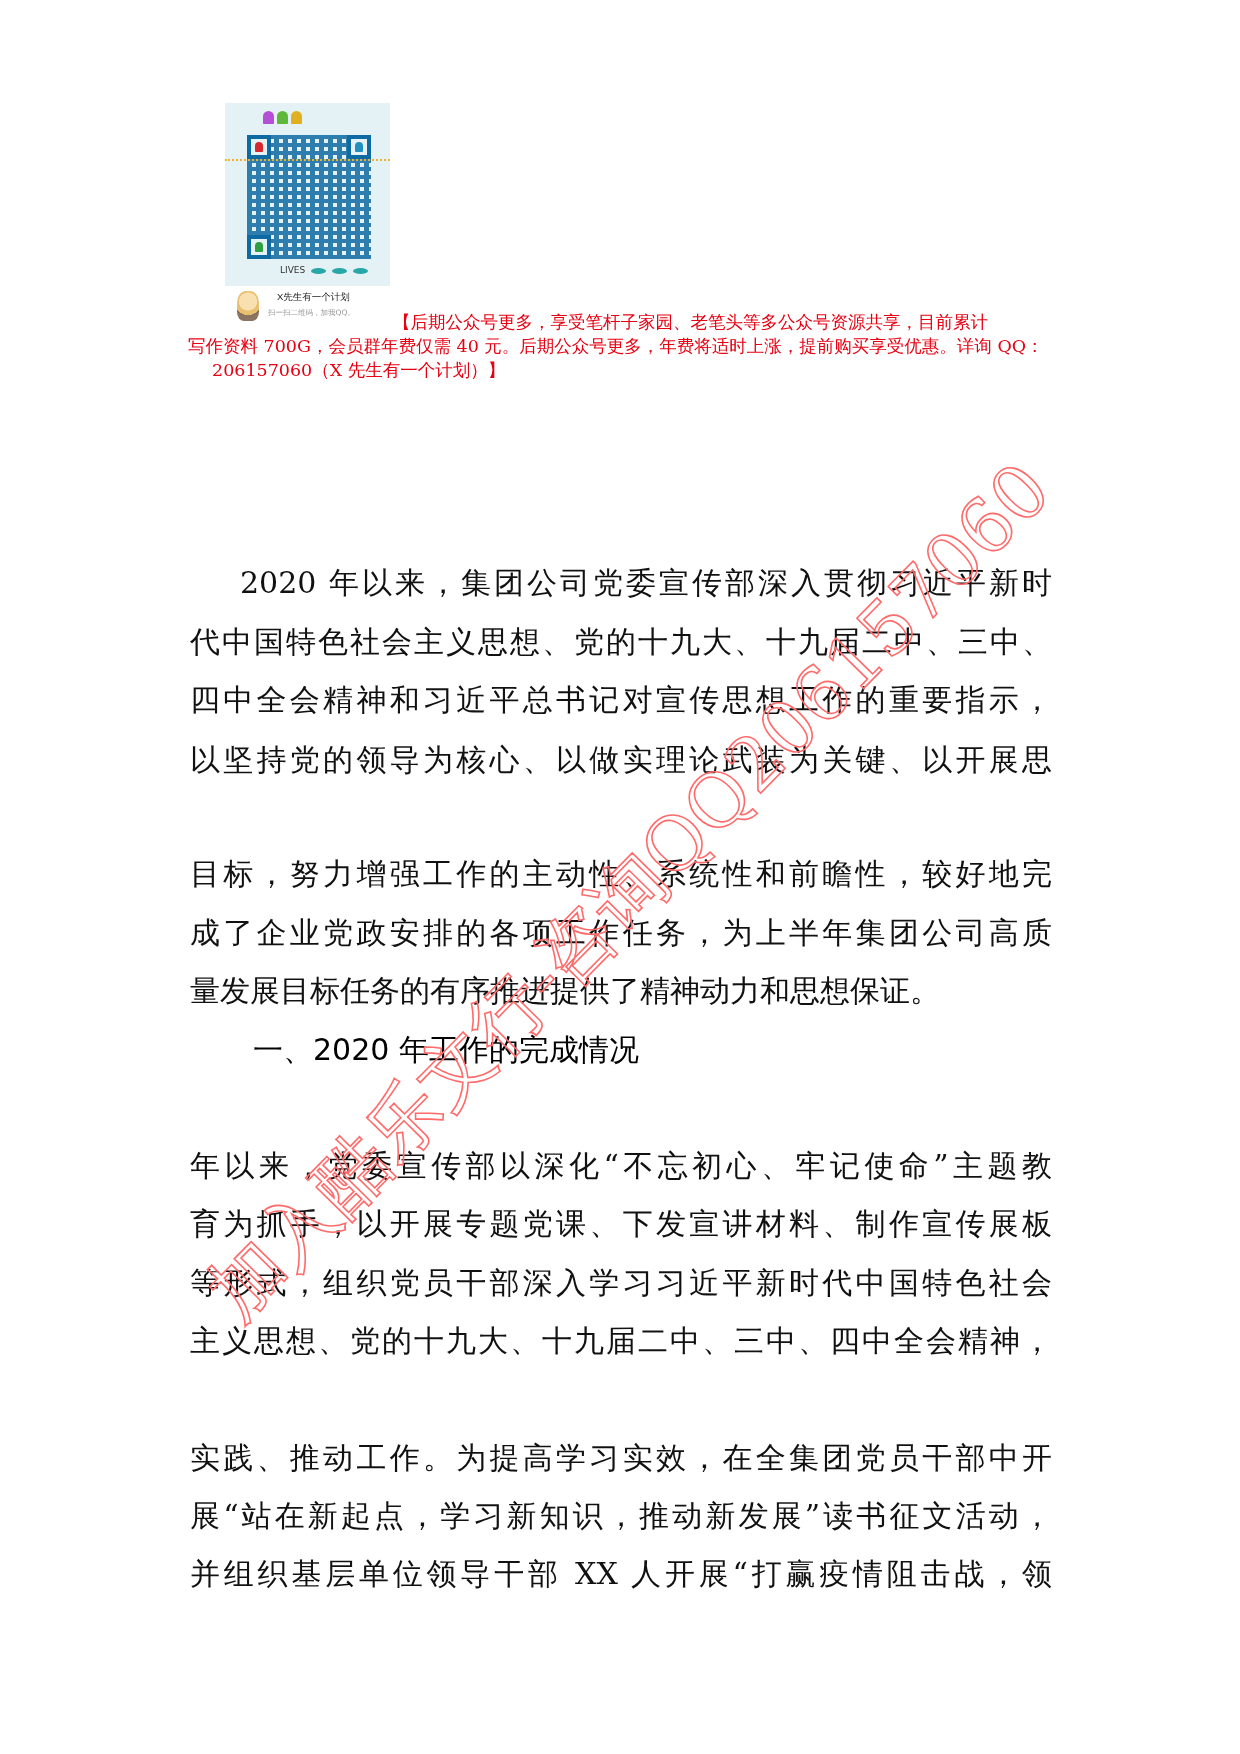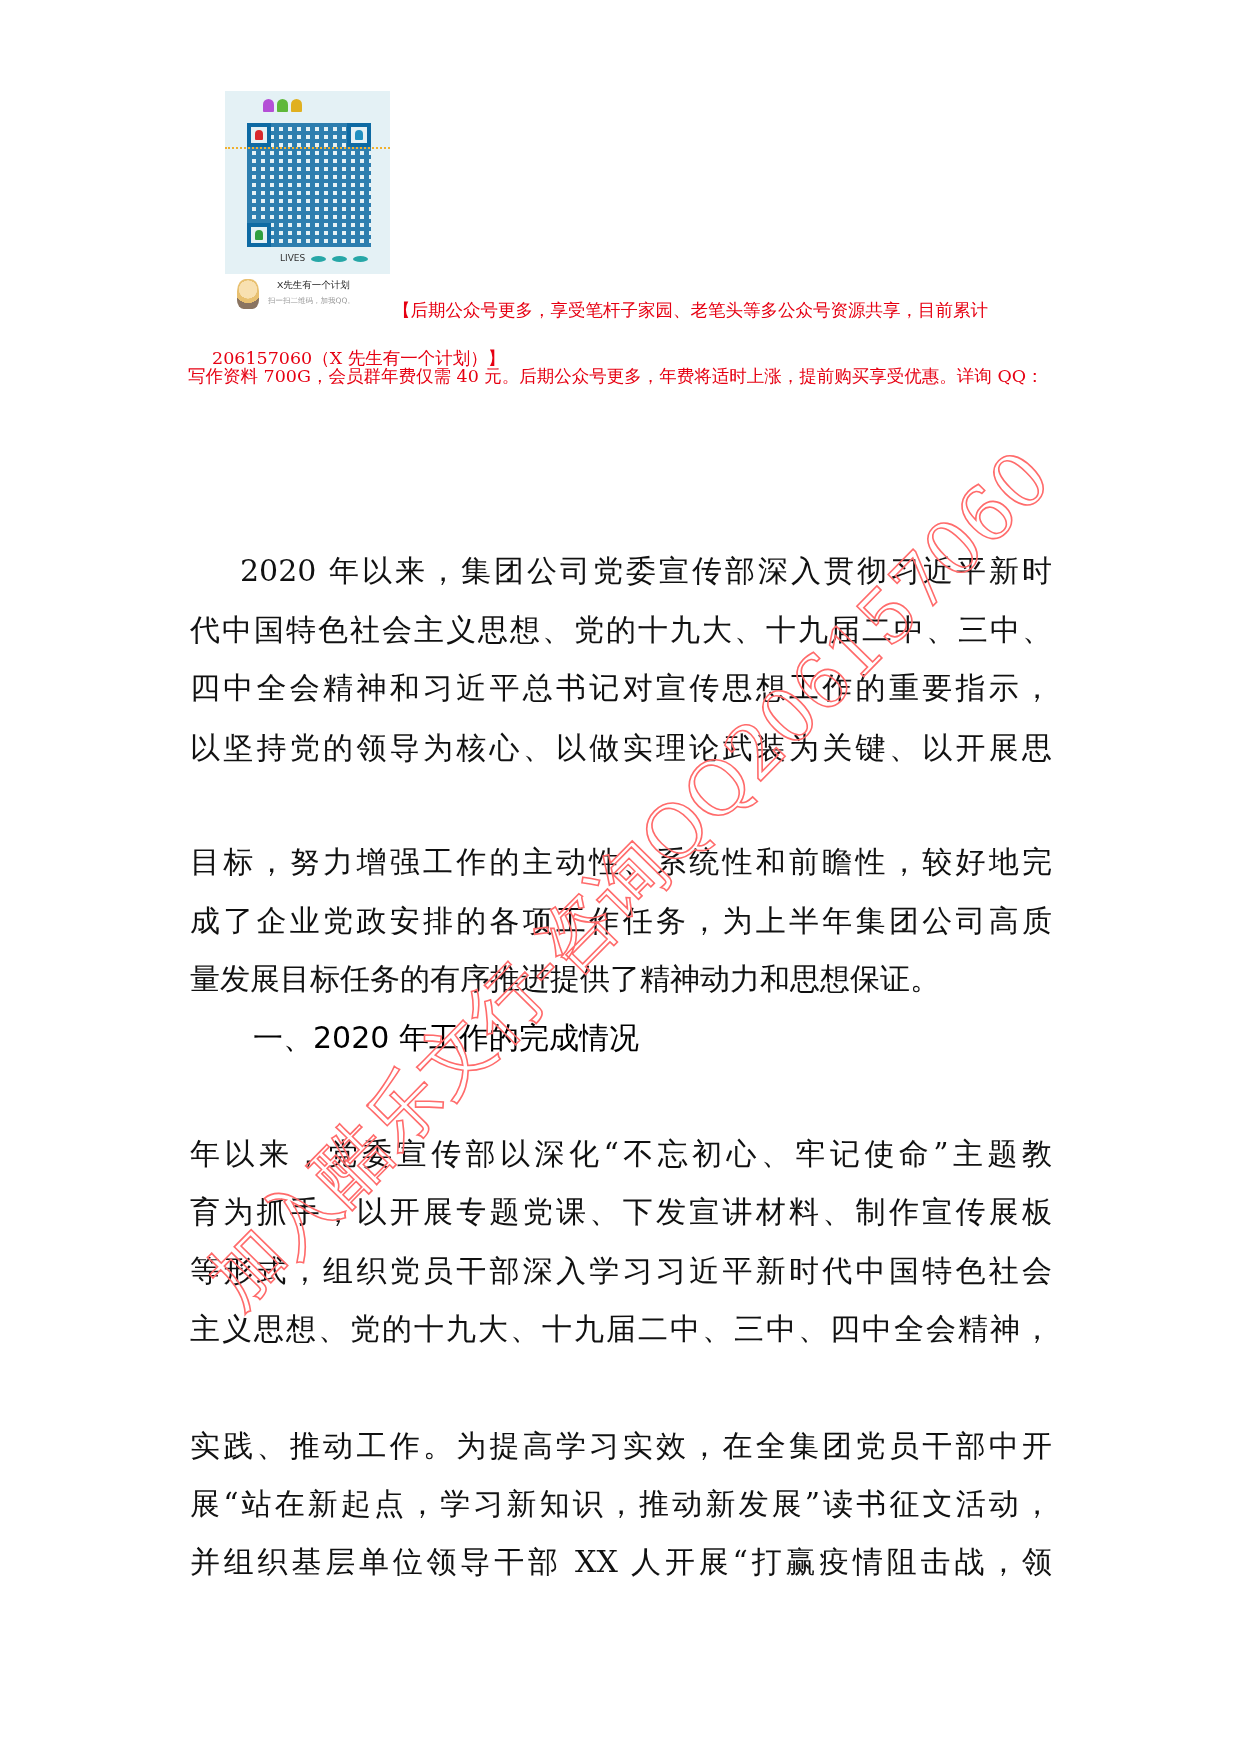--- a/index.html
+++ b/index.html
@@ -1,17 +1,17 @@
 <!DOCTYPE html>
 <html><head>
 <meta charset="utf-8">
 <style>
   html, body { margin: 0; padding: 0; background: #ffffff; }
   body { width: 1240px; height: 1754px; position: relative; overflow: hidden; }
-  .page { position: absolute; left: 0; top: 0; width: 1240px; height: 1268px; background: #fff; }
+  .page { position: absolute; left: 0; top: 12px; width: 1240px; height: 1268px; background: #fff; }
 
   
   .qr-card { position: absolute; left: 225px; top: 91px; width: 165px; height: 183px; background: #e4f1f5; }
   .qr-ghosts { position: absolute; left: 38px; top: 8px; display: flex; gap: 3px; }
   .ghost { width: 11px; height: 13px; border-radius: 6px 6px 1px 1px; }
   .qr-grid { position: absolute; left: 22px; top: 32px; width: 124px; height: 124px; background:
       repeating-linear-gradient(90deg, #0e6aa3 0 5px, transparent 5px 9px),
       repeating-linear-gradient(0deg, #0e6aa3 0 4px, #e4f1f5 4px 8px);
     opacity: .85; }
   .qr-finder { position: absolute; width: 24px; height: 24px; border: 4px solid #0e6aa3; background: #e4f1f5; box-sizing: border-box; }
@@ -22,21 +22,21 @@
 
   
   .avatar { position: absolute; left: 237px; top: 279px; width: 22px; height: 30px; border-radius: 40% 40% 30% 30%;
     background: radial-gradient(circle at 50% 35%, #f8e0b0 0 40%, #e8c070 41% 60%, #8a7460 61%); }
   .author-name { position: absolute; left: 268px; top: 279px; font-family: Liberation Sans, sans-serif; font-size: 9.5px; color: #222; margin-left: 9px; }
   .author-sub { position: absolute; left: 268px; top: 296px; font-family: "DejaVu Sans", sans-serif; font-size: 7.5px; color: #999; }
 
   
   .promo { position: absolute; font-family: "DejaVu Serif", serif; font-size: 17.5px; color: #e60012; white-space: nowrap; line-height: 24px; }
   .promo.l1 { left: 393px; top: 298px; }
-  .promo.l2 { left: 188px; top: 322px; margin-top: 42px; }
+  .promo.l2 { left: 188px; top: 322px; }
   .promo.l3 { left: 188px; top: 346px; margin-left: 24px; }
 
   
   .doc-title { position: absolute; left: 0; width: 1240px; top: 425px; text-align: center;
     font-family: "DejaVu Sans", sans-serif; font-weight: bold; font-size: 43px; color: #000; letter-spacing: 1px; }
 
   
   .line { position: absolute; left: 190px; width: 862px; font-family: "DejaVu Serif", serif; font-size: 30px;
     color: #111; white-space: nowrap; text-align: justify; text-align-last: justify; line-height: 40px; }
   .line.first { left: 240px; width: 812px; }

